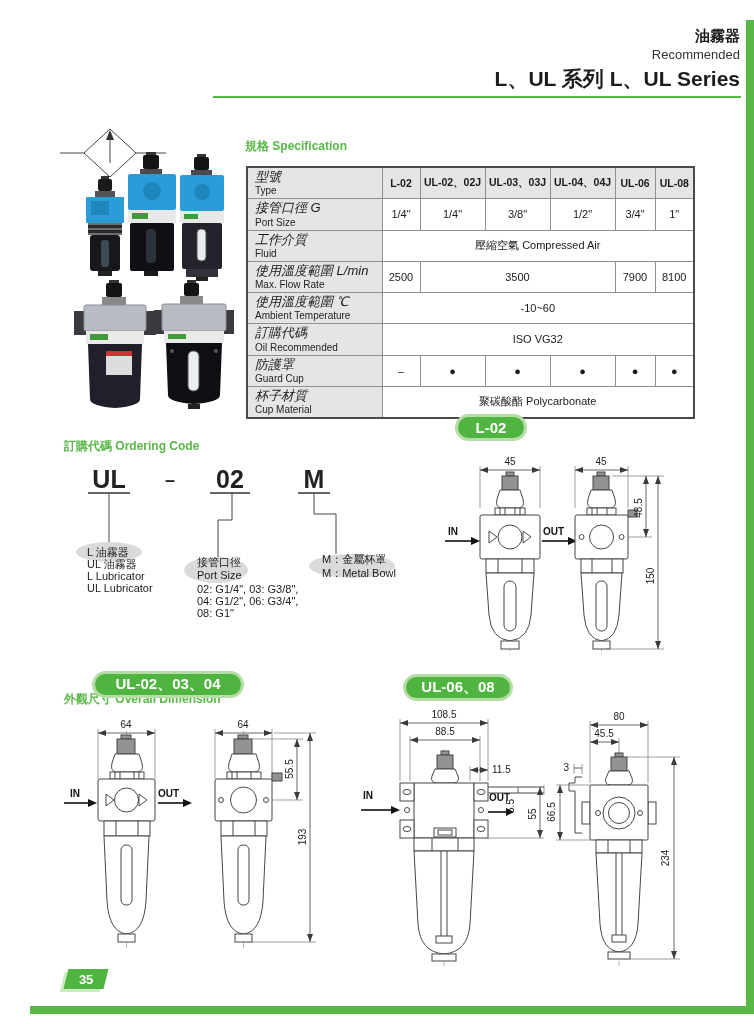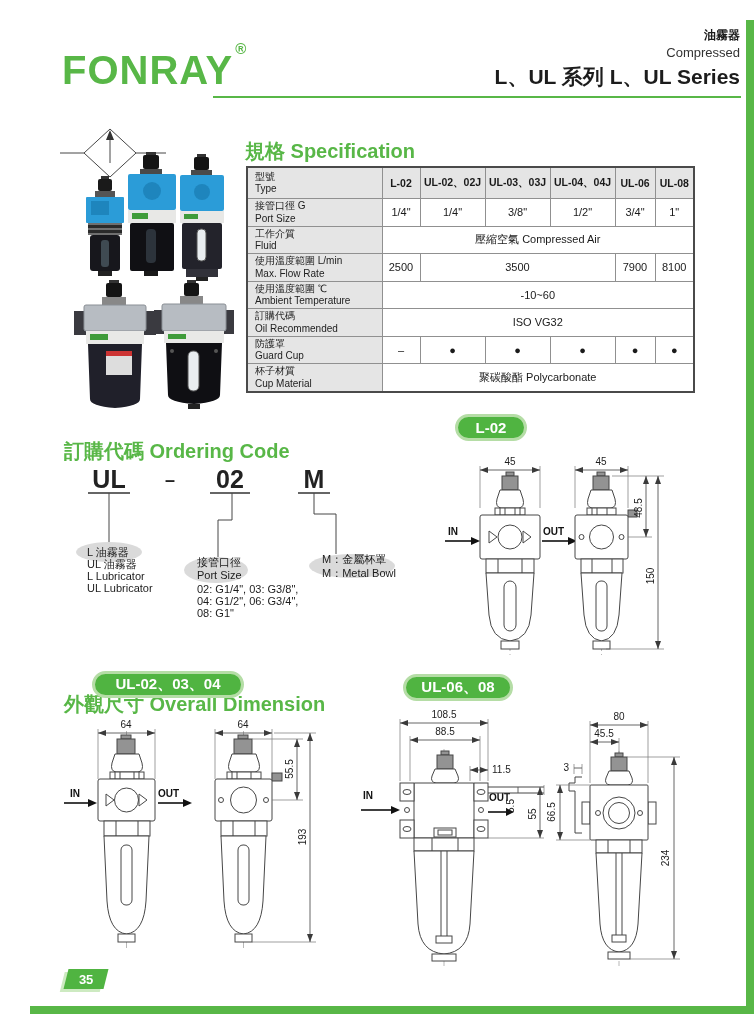--- a/index.html
+++ b/index.html
@@ -5,51 +5,51 @@
   html,body{margin:0;padding:0;background:#fff;}
   .page{position:relative;width:754px;height:1024px;background:#fff;overflow:hidden;
         font-family:"Liberation Sans",sans-serif;color:#1a1a1a;}
   .abs{position:absolute;}
 
   
   .logo{position:absolute;left:62px;top:48px;font-size:40px;font-weight:bold;
         color:var(--accent-green,#58b747);letter-spacing:1px;}
   .logo sup{font-size:15px;position:relative;top:-16px;left:2px;font-weight:bold;}
   .header-right{position:absolute;right:14px;top:27px;text-align:right;}
-  .cat-cn{font-size:12px;font-weight:bold;color:#1c1c1c;}
+  .cat-cn{font-size:15px;font-weight:bold;color:#1c1c1c;}
   .cat-en{font-size:13px;color:#333;margin-top:1px;}
   .series{font-size:21px;font-weight:bold;color:#1c1c1c;margin-top:3px;}
   .header-rule{position:absolute;left:213px;top:96px;width:528px;height:2px;
         background:var(--accent-green,#58b747);}
 
   
   .bar-right{position:absolute;left:746px;top:20px;width:8px;height:994px;background:var(--accent-green,#58b747);}
   .bar-bottom{position:absolute;left:30px;top:1006px;width:724px;height:8px;background:var(--accent-green,#58b747);}
   .page-badge{position:absolute;left:66px;top:969px;width:40px;height:20px;
         background:var(--badge-green,#50b441);transform:skewX(-14deg);
         display:flex;align-items:center;justify-content:center;box-shadow:-3px 3px 0 #cdeac1;}
   .page-badge span{transform:skewX(14deg);color:#fff;font-size:13px;font-weight:bold;}
 
   
-  .sec-heading{position:absolute;font-size:20px;font-weight:bold;color:var(--accent-green,#58b747);}
+  .sec-heading{position:absolute;font-size:12px;font-weight:bold;color:var(--accent-green,#58b747);}
 
   
   .badge{position:absolute;display:flex;align-items:center;justify-content:center;
         background:var(--badge-green,#50b441);border:3px solid var(--badge-border,#b5dda6);
         border-radius:16px;color:#fff;font-weight:bold;font-size:15px;}
 
   
   .spec-table{position:absolute;left:246px;top:166px;width:447px;border-collapse:collapse;
         table-layout:fixed;border:2px solid #4a4a4a;}
   .spec-table th,.spec-table td{border:1px solid #909090;padding:1px 3px;}
   .spec-table thead th{background:var(--table-gray,#e5e5e5);font-size:10.5px;font-weight:bold;
         height:28px;white-space:nowrap;}
   .spec-table td{height:23px;}
   .spec-table .lbl{background:var(--table-gray,#e5e5e5);text-align:left;padding-left:7px;font-weight:normal;}
-  .cn{display:block;font-size:10px;line-height:1.25;}
+  .cn{display:block;font-size:13px;line-height:1.25;font-style:italic;}
   .en{display:block;font-size:10px;line-height:1.2;color:#222;}
   .val{text-align:center;font-size:11px;}
 
   
   svg text{font-family:"Liberation Sans",sans-serif;}
   .ln{stroke:#474747;stroke-width:1;fill:none;}
   .fw{fill:#fff;}
   .knob{fill:#939393;stroke:#474747;stroke-width:1;}
   .dim{stroke:#555;stroke-width:0.9;fill:none;}
   .ext{stroke:#777;stroke-width:0.7;fill:none;}
@@ -65,24 +65,23 @@
   .codedash{font-size:18px;font-weight:bold;fill:#222;text-anchor:middle;}
   .codesm{font-size:11px;fill:#1c1c1c;text-anchor:start;}
   .u{stroke:#333;stroke-width:1.5;}
   .leader{stroke:#474747;stroke-width:1;fill:none;}
 </style>
 </head>
 <body>
 
 <div class="page">
 
-  <div class="logo"><span>FONRAY</span><sup>®</sup></div>
   <div class="header-right">
     <div class="cat-cn">油霧器</div>
-    <div class="cat-en">Compressed</div>
+    <div class="cat-en">Recommended</div>
     <div class="series">L、UL 系列 L、UL Series</div>
   </div>
   <div class="header-rule"></div>
 
   <svg class="abs" style="left:58px;top:123px;" width="180" height="290" viewBox="0 0 180 290">
     <g>
       <line x1="2" y1="30" x2="26" y2="30" class="ln"></line>
       <line x1="78" y1="30" x2="108" y2="30" class="ln"></line>
       <polygon points="52,6 78,30 52,54 26,30" class="ln fw"></polygon>
       <line x1="52" y1="40" x2="52" y2="16" class="ln"></line>

